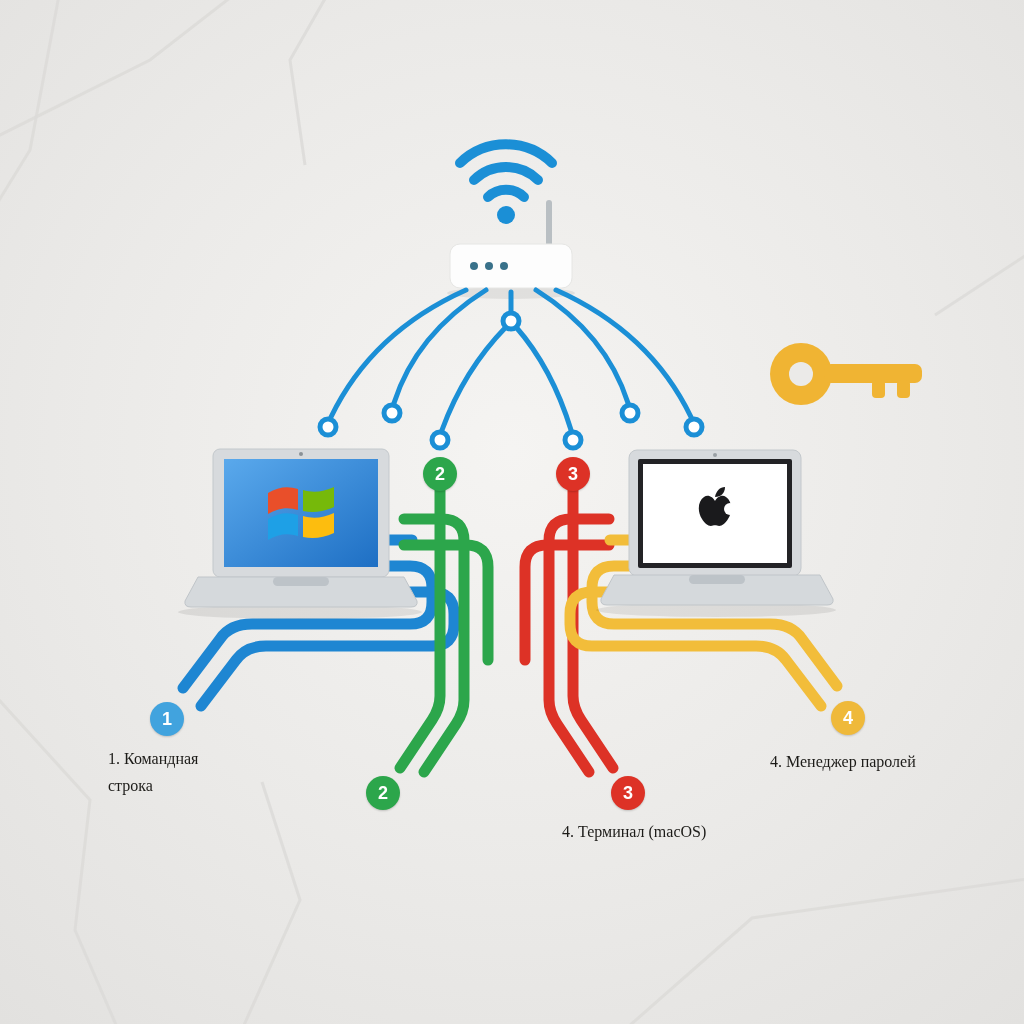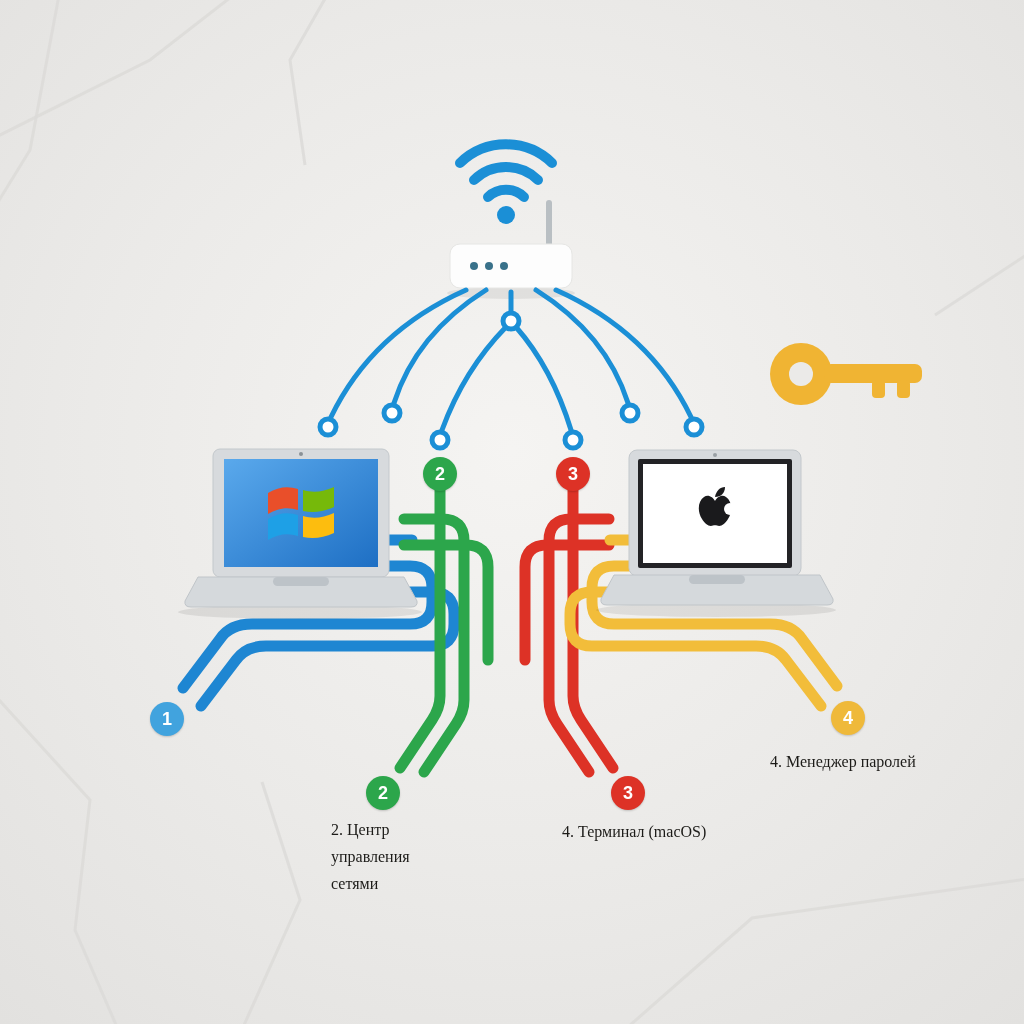--- a/index.html
+++ b/index.html
@@ -168,17 +168,17 @@
   <div class="badge badge-green" style="left:366px;top:776px">
       <span>2</span>
     </div>
   <div class="badge badge-red" style="left:611px;top:776px">
       <span>3</span>
     </div>
   <div class="badge badge-yellow" style="left:831px;top:701px">
       <span>4</span>
     </div>
 
-  <div class="label" style="left:331px;top:816px;width:104px">2. Центр управления сетями</div>
+  <div class="label" style="left:108px;top:745px;width:100px">1. Командная строка</div>
   <div class="label nowrap" style="left:562px;top:818px">4. Терминал (macOS)</div>
   <div class="label nowrap" style="left:770px;top:748px">4. Менеджер паролей</div>
 
 </div>
 
 </body></html>

